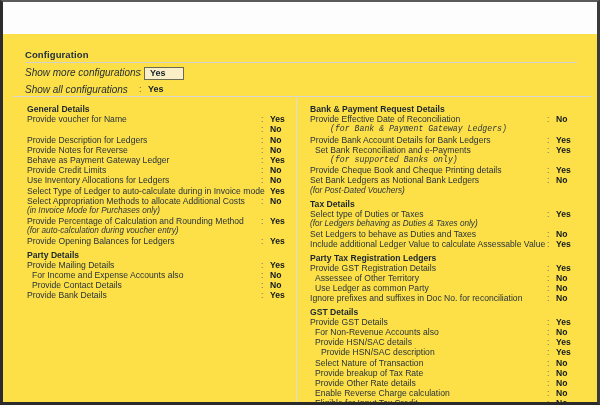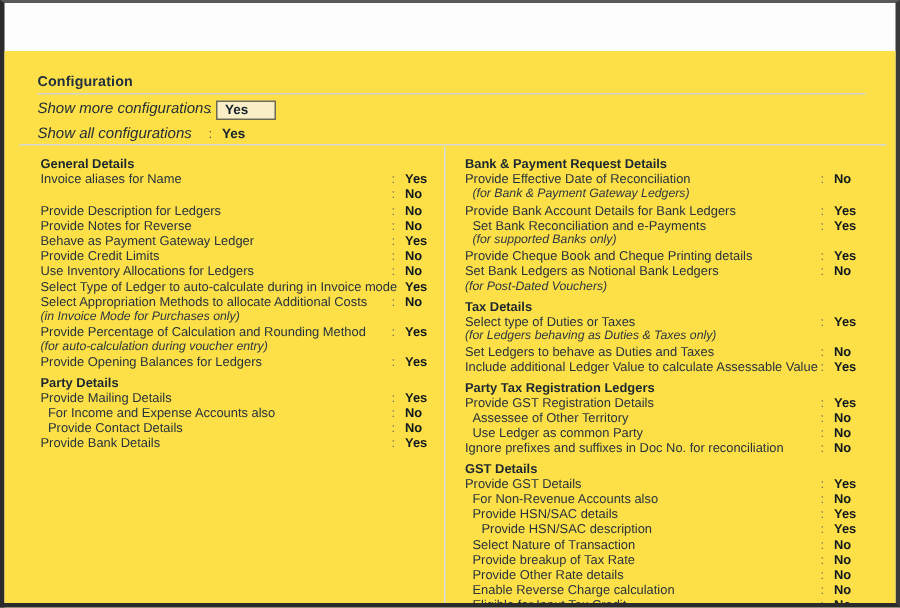--- a/index.html
+++ b/index.html
@@ -84,21 +84,21 @@
   .row .val{position:absolute;font-weight:bold;color:#101820;font-size:8.6px;}
   .col-left .row .col-sep{left:234px;}
   .col-left .row .val{left:243px;}
   .col-right .row .col-sep{left:237px;}
   .col-right .row .val{left:246px;}
   .note{
     position:relative;height:10.2px;line-height:10.2px;
     font-size:8.2px;font-style:italic;color:#2b3640;white-space:nowrap;
   }
   .note .lbl{position:absolute;left:0;top:0;}
-  .note.ind1 .lbl{left:5px;}
+  .note.ind1 .lbl{left:20px;font-family:Liberation Mono, monospace;}
   .sec.gap{margin-top:3px;}
 </style>
 </head>
 <body>
 
 <div id="screen">
   <div id="inner">
 
     <div class="hdr-title">Configuration</div>
     <div class="hdr-rule"></div>
@@ -110,21 +110,21 @@
     <div class="cfg-label" style="top:50px;">Show all configurations</div>
     <div class="cfg-colon" style="top:50px;">:</div>
     <div class="cfg-val" style="top:50px;">Yes</div>
 
     <div class="hdr-rule2"></div>
     <div class="vdiv"></div>
 
     <div class="col col-left" id="col-left">
         <div class="sec">General Details</div>
         <div class="row">
-          <span class="lbl">Invoice aliases for Name</span>
+          <span class="lbl">Provide voucher for Name</span>
           <span class="col-sep">:</span>
           <span class="val">Yes</span>
         </div>
         <div class="row">
           <span class="col-sep">:</span>
           <span class="val">No</span>
         </div>
         <div class="row">
           <span class="lbl">Provide Description for Ledgers</span>
           <span class="col-sep">:</span>

